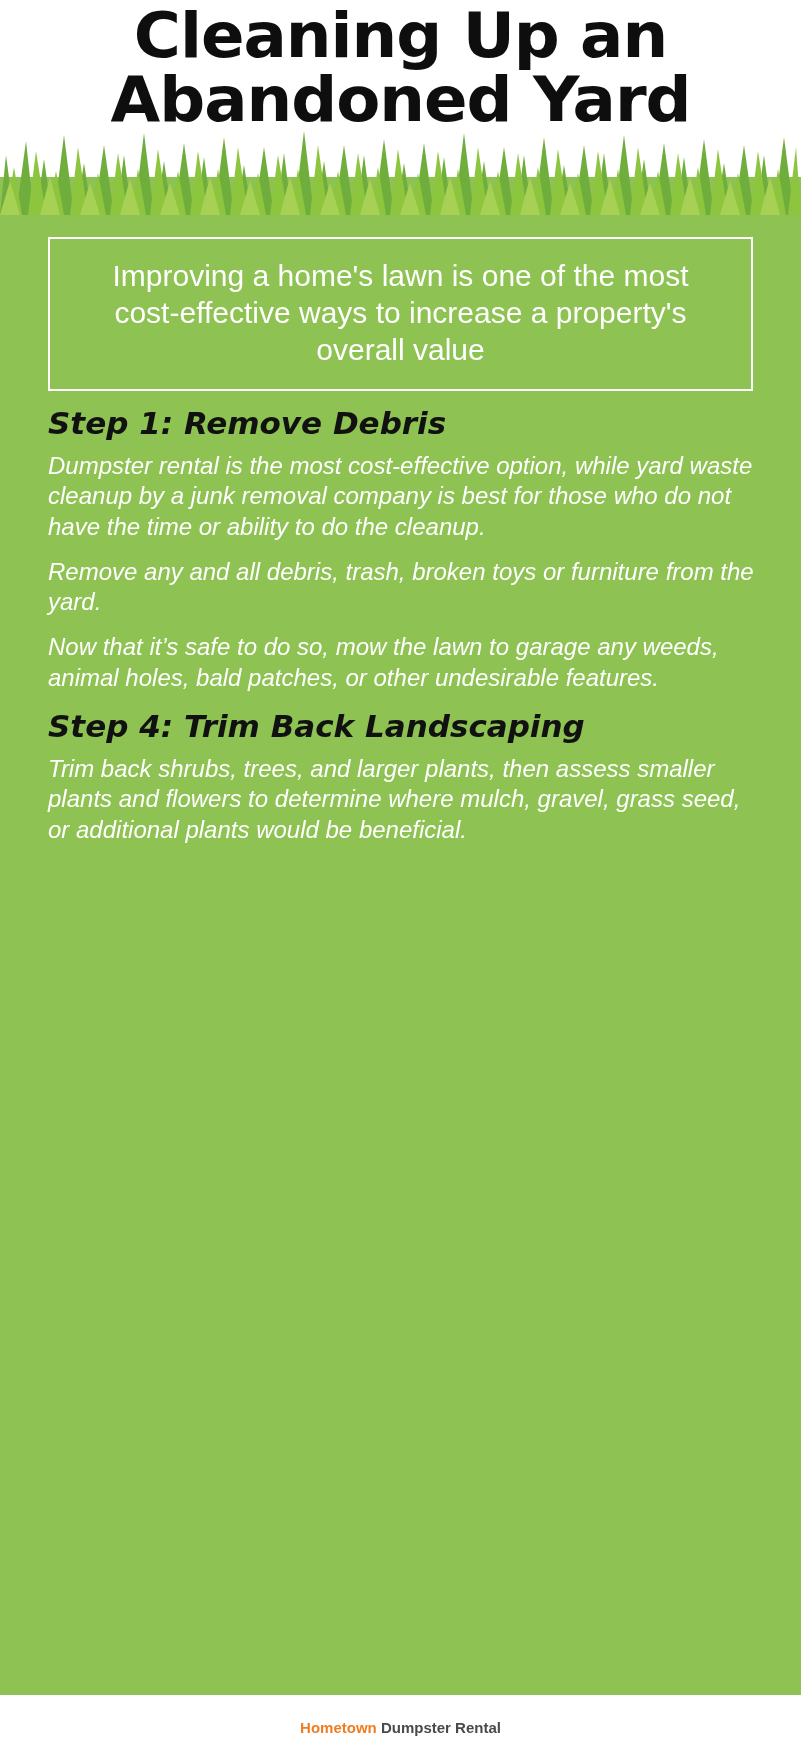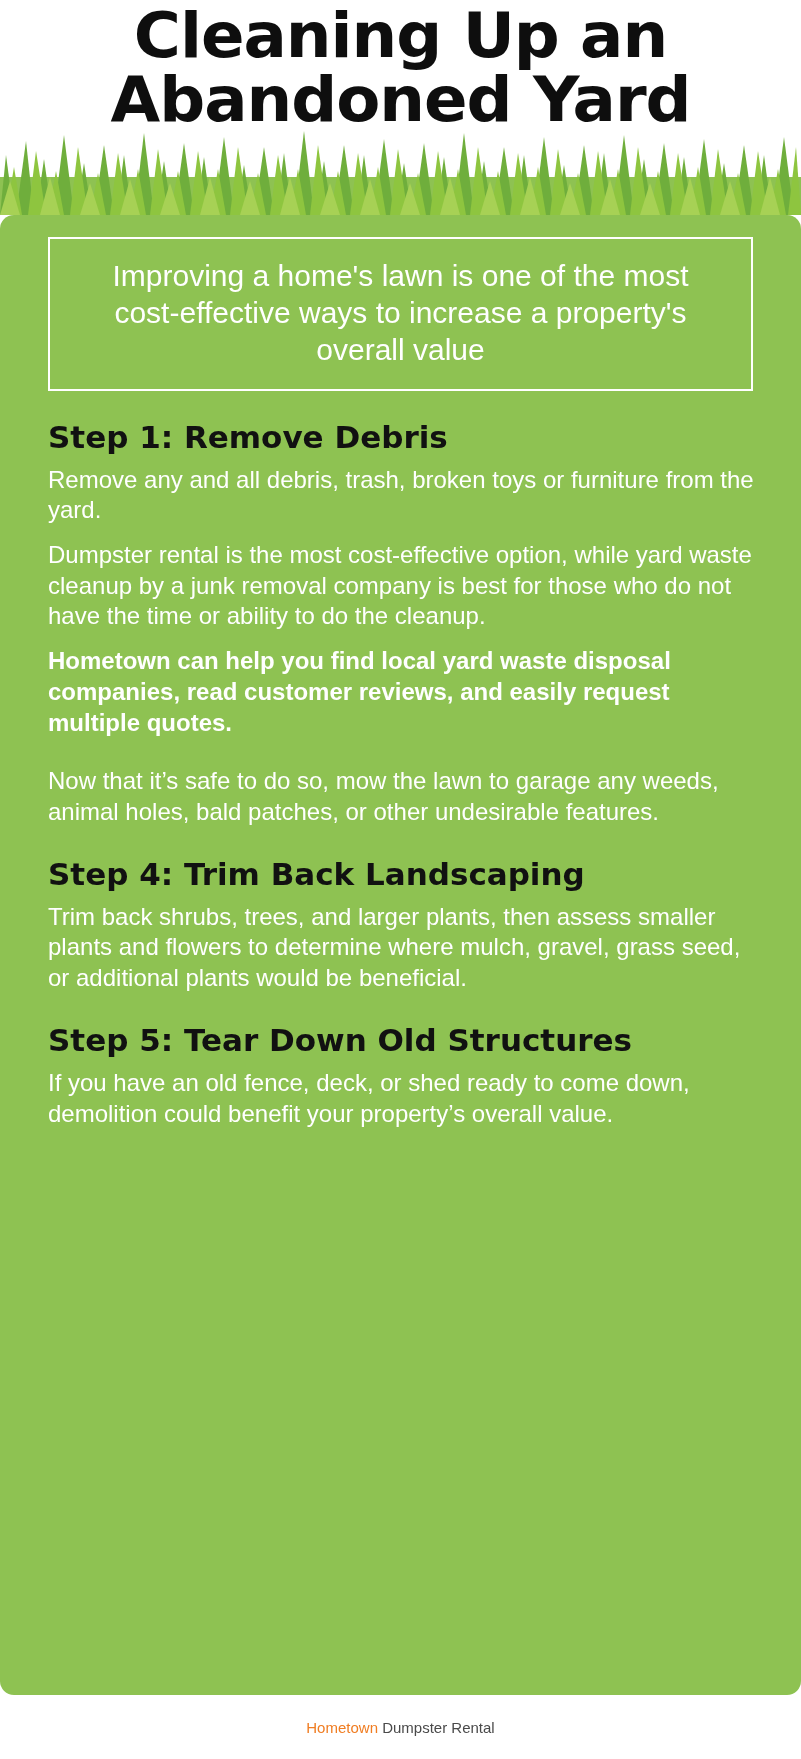--- a/index.html
+++ b/index.html
@@ -62,41 +62,41 @@
   .grass svg { display: block; }
 
   
   .body-area {
     position: relative;
     width: 801px;
     height: 1480px;
     background: #8cc152;
     background-color: #8ec252;
     padding: 0;
-    border-radius: 14px;
   }
   .inner {
     padding: 22px 36px 0 44px;
   }
   .quote-box {
     border: 2px solid #ffffff;
     margin: 0 12px 0 4px;
     padding: 18px 26px 20px 26px;
     text-align: center;
   }
   .quote-text {
     color: #ffffff;
     font-size: 30px;
     line-height: 1.24;
     font-family: "Liberation Sans", sans-serif;
     margin: 0;
   }
   .step {
-    margin-top: 28px;
+    margin-top: 14px;
     padding-left: 4px;
+    font-style: italic;
   }
   .step-title {
     font-family: "DejaVu Sans", sans-serif;
     font-weight: bold;
     color: #111111;
     font-size: 31px;
     letter-spacing: 0px;
     margin: 0 0 10px 0;
     transform: scaleX(1.0);
   }
@@ -118,21 +118,21 @@
     position: relative;
     width: 801px;
     height: 64px;
     background: #ffffff;
     display: flex;
     align-items: center;
     justify-content: center;
   }
   .footer-logo {
     font-size: 15px;
-    font-weight: normal;
+    font-weight: bold;
     font-family: "Liberation Sans", sans-serif;
     letter-spacing: 0px;
   }
   .logo-a { color: #f07d22; }
   .logo-b { color: #4a4a4a; }
 </style>
 </head>
 <body>
 
 <div class="poster">
@@ -257,39 +257,34 @@
 
   <div class="body-area">
     <div class="inner">
 
       <div class="quote-box">
         <p class="quote-text">Improving a home's lawn is one of the most cost-effective ways to increase a property's overall value</p>
       </div>
 
       <div class="step">
         <h2 class="step-title">Step 1: Remove Debris</h2>
+        <p class="step-para">Dumpster rental is the most cost-effective option, while yard waste cleanup by a junk removal company is best for those who do not have the time or ability to do the cleanup.</p>
         <p class="step-para">Remove any and all debris, trash, broken toys or furniture from the yard.</p>
-        <p class="step-para">Dumpster rental is the most cost-effective option, while yard waste cleanup by a junk removal company is best for those who do not have the time or ability to do the cleanup.</p>
-        <p class="step-para bold">Hometown can help you find local yard waste disposal companies, read customer reviews, and easily request multiple quotes.</p>
       </div>
 
 
       <div class="step">
         <p class="step-para">Now that it’s safe to do so, mow the lawn to garage any weeds, animal holes, bald patches, or other undesirable features.</p>
       </div>
 
       <div class="step">
         <h2 class="step-title">Step 4: Trim Back Landscaping</h2>
         <p class="step-para">Trim back shrubs, trees, and larger plants, then assess smaller plants and flowers to determine where mulch, gravel, grass seed, or additional plants would be beneficial.</p>
       </div>
 
-      <div class="step">
-        <h2 class="step-title">Step 5: Tear Down Old Structures</h2>
-        <p class="step-para">If you have an old fence, deck, or shed ready to come down, demolition could benefit your property’s overall value.</p>
-      </div>
 
     </div>
   </div>
 
   <div class="footer">
     <div class="footer-logo"><span class="logo-a">Hometown</span><span class="logo-b"> Dumpster Rental</span></div>
   </div>
 
 </div>
 

